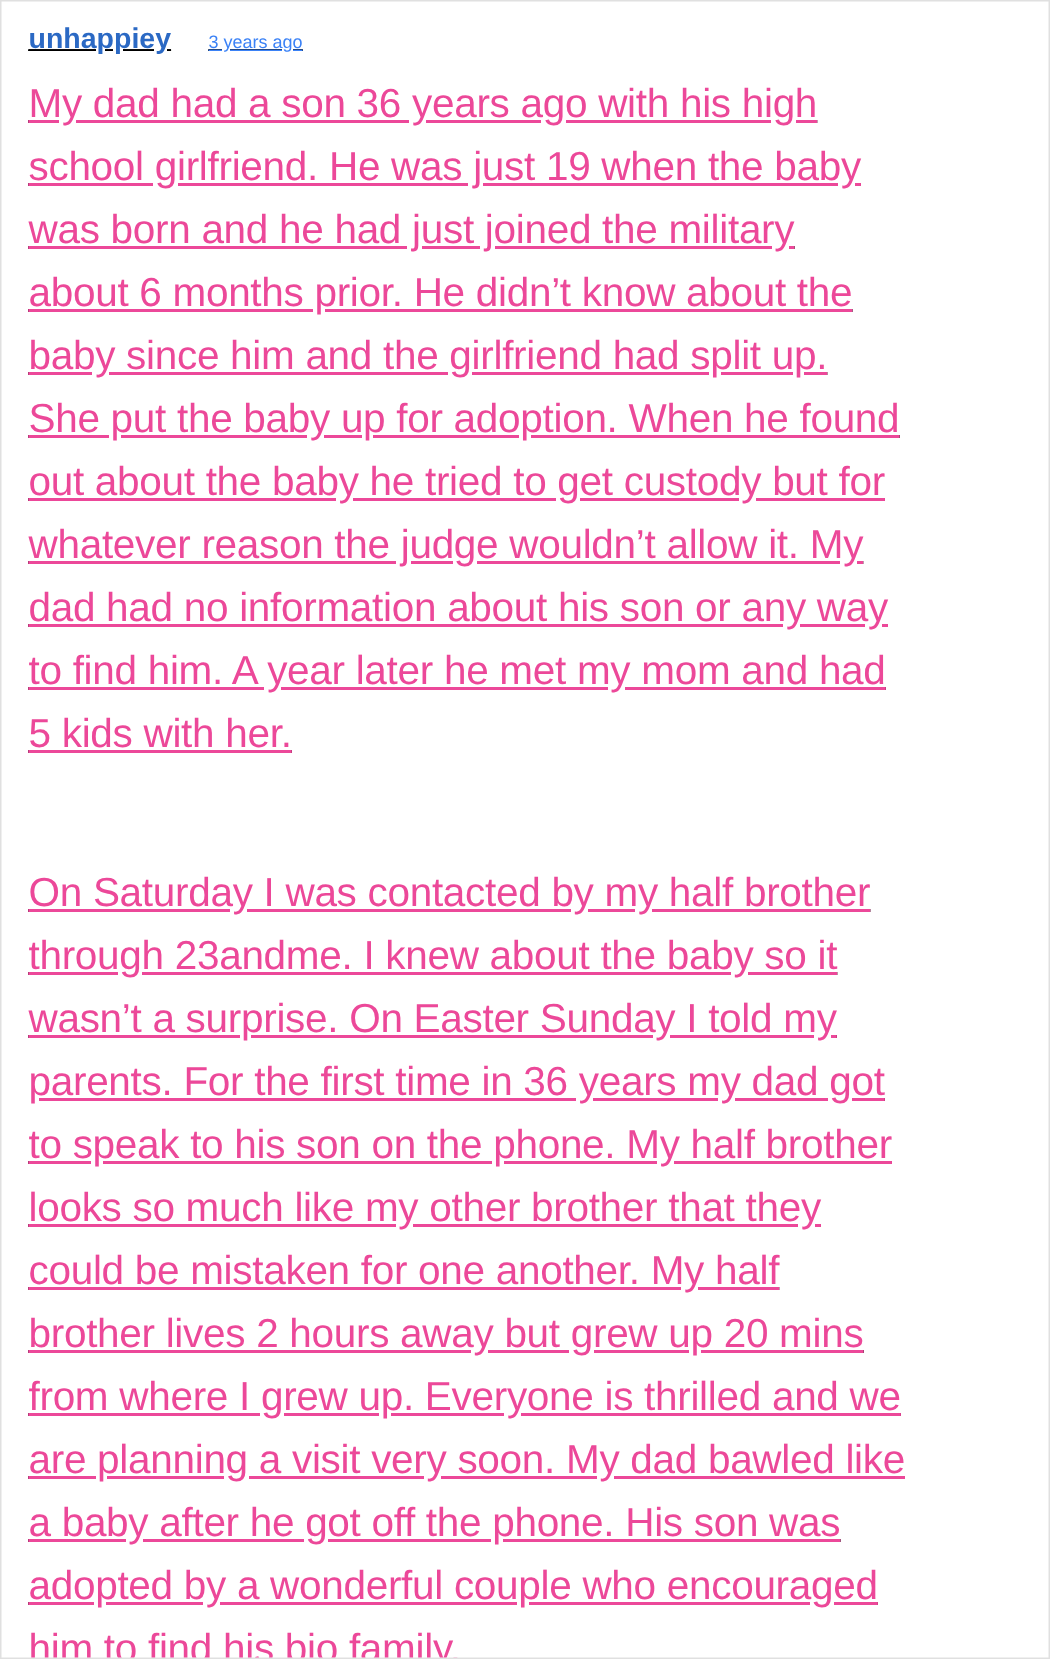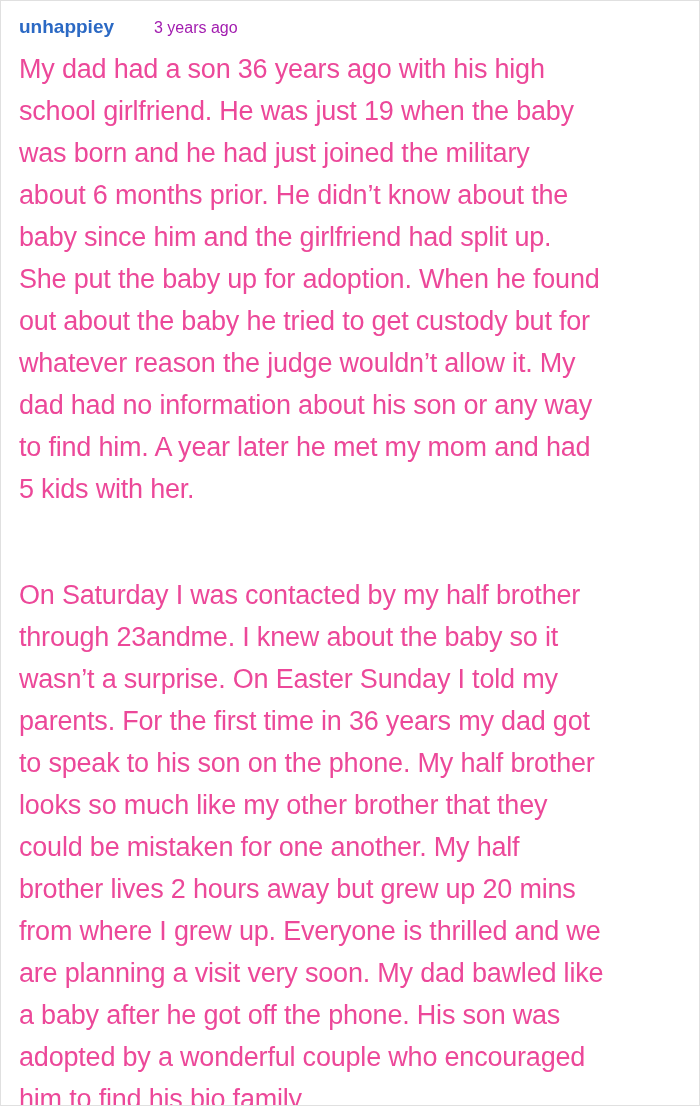--- a/index.html
+++ b/index.html
@@ -1,15 +1,15 @@
 <!DOCTYPE html>
 <html><head>
 <meta charset="utf-8">
 <style>
-  * { margin: 0; padding: 0; box-sizing: border-box; }
+  * { margin: 0; padding: 0; box-sizing: border-box; text-decoration: underline; }
   html, body {
     background: #ffffff;
     font-family: "Liberation Sans", sans-serif;
   }
   .comment-card {
     width: 700px;
     height: 1106px;
     background: #ffffff;
     border: 1px solid #e0e0e0;
     padding: 14px 16px 0 18px;
@@ -22,24 +22,24 @@
     white-space: nowrap;
   }
   .comment-username {
     font-size: 19px;
     font-weight: 700;
     color: #2b69c4;
     text-decoration: none;
     cursor: pointer;
   }
   .comment-timestamp {
-    font-size: 16px;
+    font-size: 12px;
     font-weight: 400;
-    color: #a21caf;
-    margin-left: 40px;
+    color: #3b82f6;
+    margin-left: 25px;
   }
   .comment-body {
     margin-top: 8px;
     color: #ec4899;
     font-size: 27px;
     line-height: 42px;
     letter-spacing: -0.2px;
   }
   .comment-paragraph {
     white-space: pre-line;

